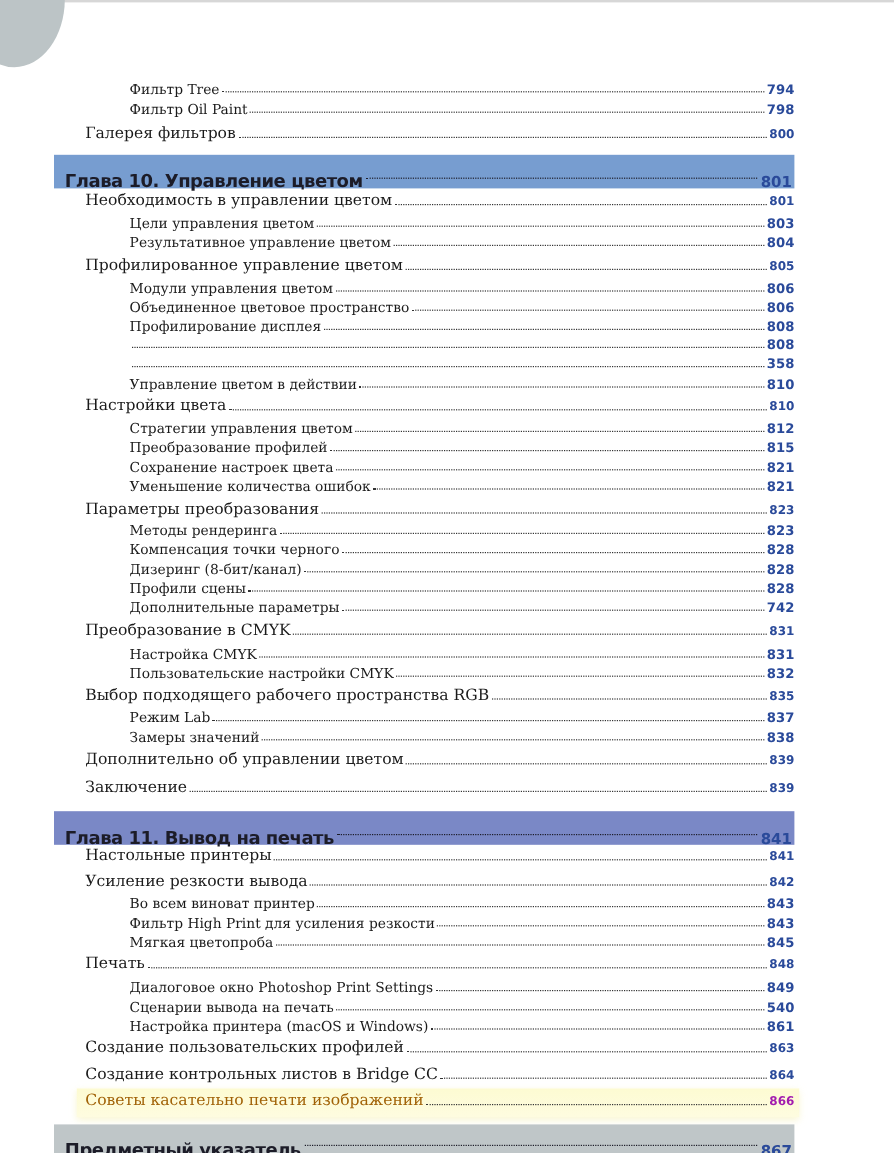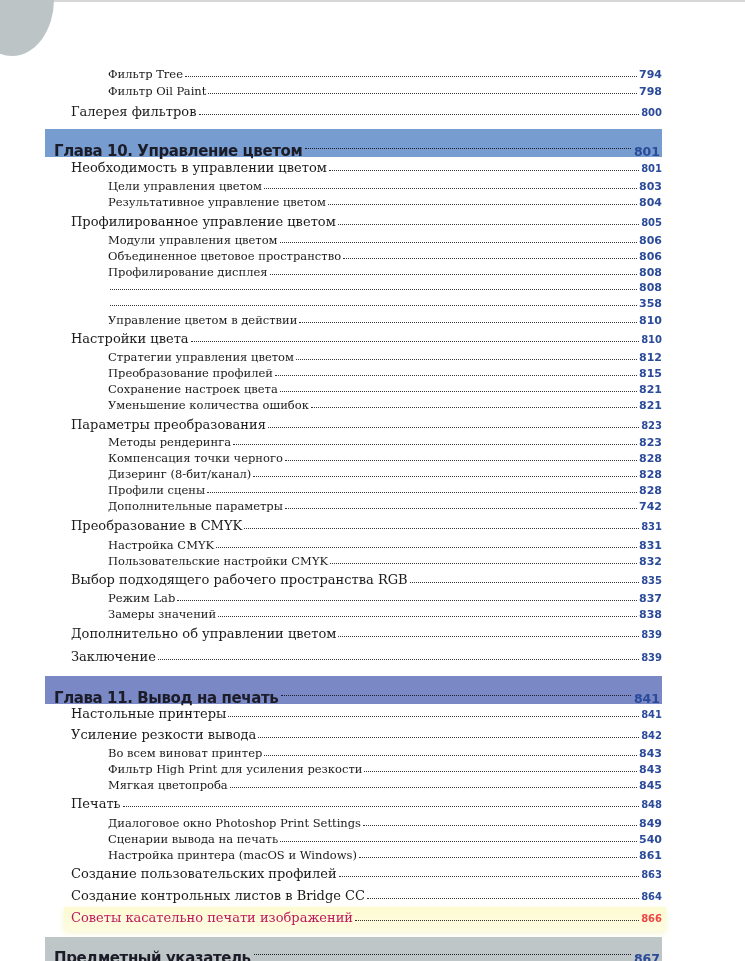--- a/index.html
+++ b/index.html
@@ -49,22 +49,22 @@
       padding-right: 2px;
     }
     .ch10 { top: 129px; background: #779dd0; }
     .ch11 { top: 676px; background: #7a88c6; }
     .index-row { top: 937px; background: #bfc6c8; height: 26px; }
     .highlight {
       position: absolute; left: 64px; top: 907px; width: 602px; height: 24px;
       background: linear-gradient(#fdfbd2, #fefce0);
       box-shadow: 0 2px 6px rgba(245,240,180,0.6);
     }
-    .row.hl .title { color: #be185d; }
-    .row.hl .page { color: #ef4444; }
+    .row.hl .title { color: #a16207; }
+    .row.hl .page { color: #a21caf; }
   </style>
 </head>
 <body>
 
 <div class="top-rule"></div>
 <div class="corner-circle"></div>
 
 <div class="toc">
 
   <div class="row lvl2" style="top:67px">

